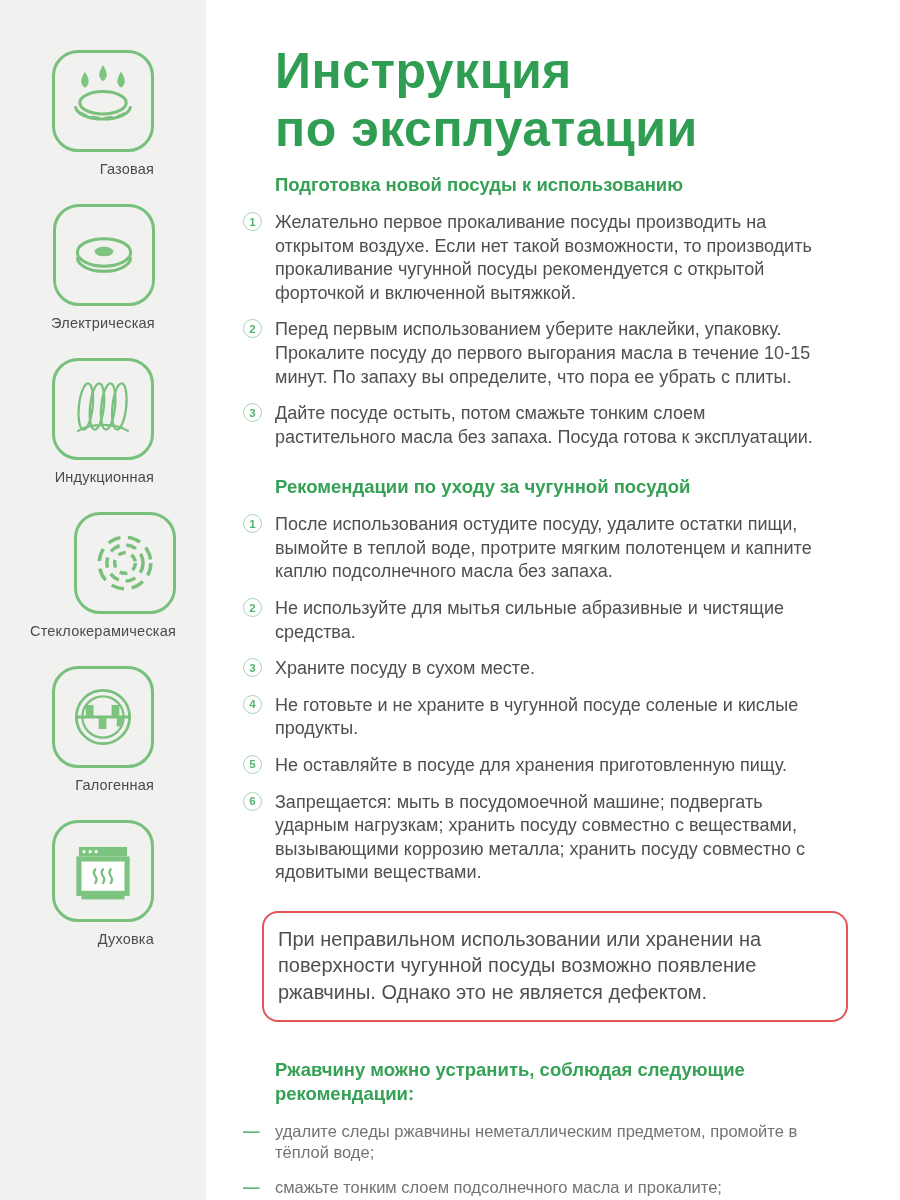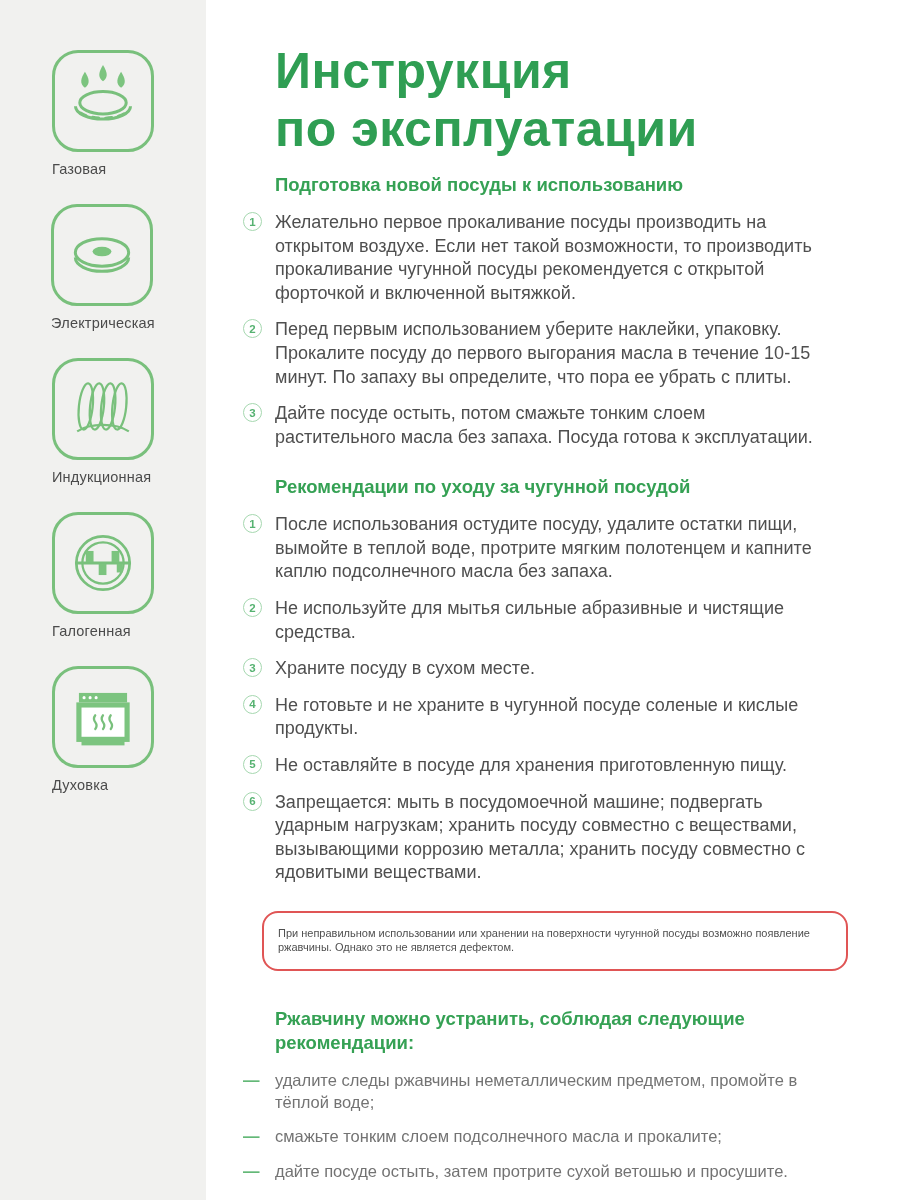--- a/index.html
+++ b/index.html
@@ -11,21 +11,21 @@
     position:relative;
     overflow:hidden;
   }
   
   .sidebar{
     position:absolute;left:0;top:0;bottom:0;width:206px;
     background:#f1f1ef;
     display:flex;flex-direction:column;align-items:center;
     padding-top:50px;box-sizing:border-box;
   }
-  .hob{display:flex;flex-direction:column;align-items:flex-start;margin-bottom:27px;}
+  .hob{display:flex;flex-direction:column;align-items:flex-end;margin-bottom:27px;}
   .hob-icon{
     width:102px;height:102px;
     border:3px solid #79c07c;
     border-radius:26px;
     display:flex;align-items:center;justify-content:center;
     box-sizing:border-box;
   }
   .hob-label{
     margin-top:9px;font-size:14.5px;color:#4b4b4b;letter-spacing:.2px;
     white-space:nowrap;
@@ -59,21 +59,21 @@
     box-sizing:border-box;
   }
   .nitem .txt{
     margin-left:13px;width:548px;
     font-size:18px;line-height:1.31;color:#4f4f4f;font-weight:500;
   }
   .warning-box{
     margin-left:19px;margin-top:26px;width:586px;box-sizing:border-box;
     border:2.5px solid #e05555;border-radius:16px;
     padding:13px 18px 14px 14px;
-    font-size:11px;line-height:1.33;color:#4f4f4f;font-weight:500;
+    font-size:20px;line-height:1.33;color:#4f4f4f;font-weight:500;
   }
   .dlist{margin-top:15px;}
   .ditem{display:flex;margin-bottom:13px;}
   .dash{
     flex:0 0 19px;margin-top:0;
     color:#63b877;font-size:16.5px;font-weight:bold;line-height:1.31;
   }
   .ditem .txt{
     margin-left:13px;width:548px;
     font-size:16.5px;line-height:1.31;color:#737373;font-weight:500;
@@ -115,20 +115,30 @@
         <ellipse class="g-stroke" cx="30" cy="47" rx="8" ry="27" stroke-width="2.6" transform="rotate(6 30 47)"></ellipse>
         <ellipse class="g-stroke" cx="43" cy="47" rx="8" ry="27" stroke-width="2.6" transform="rotate(6 43 47)"></ellipse>
         <ellipse class="g-stroke" cx="56" cy="47" rx="8" ry="27" stroke-width="2.6" transform="rotate(6 56 47)"></ellipse>
         <ellipse class="g-stroke" cx="69" cy="47" rx="8" ry="27" stroke-width="2.6" transform="rotate(6 69 47)"></ellipse>
         <path class="g-stroke" d="M20 76 C35 66 65 66 80 76" stroke-width="2.6"></path>
       </svg>
     </div>
     <div class="hob-label">Индукционная</div>
   </div>
 
+  <div class="hob">
+    <div class="hob-icon">
+      <svg width="86" height="86" viewBox="0 0 100 100">
+        <circle class="g-stroke" cx="50" cy="50" r="12" stroke-width="4" stroke-dasharray="9 7"></circle>
+        <circle class="g-stroke" cx="50" cy="50" r="21" stroke-width="4" stroke-dasharray="12 8"></circle>
+        <circle class="g-stroke" cx="50" cy="50" r="30" stroke-width="4" stroke-dasharray="15 9"></circle>
+      </svg>
+    </div>
+    <div class="hob-label">Стеклокерамическая</div>
+  </div>
 
   <div class="hob">
     <div class="hob-icon">
       <svg width="86" height="86" viewBox="0 0 100 100">
         <circle class="g-stroke" cx="50" cy="50" r="31" stroke-width="3.2"></circle>
         <circle class="g-stroke" cx="50" cy="50" r="24" stroke-width="2.6"></circle>
         <line class="g-stroke" x1="18" y1="50" x2="82" y2="50" stroke-width="3.4"></line>
         <rect class="g-fill" x="30" y="36" width="9" height="13"></rect>
         <rect class="g-fill" x="45" y="51" width="9" height="13"></rect>
         <rect class="g-fill" x="60" y="36" width="9" height="13"></rect>

